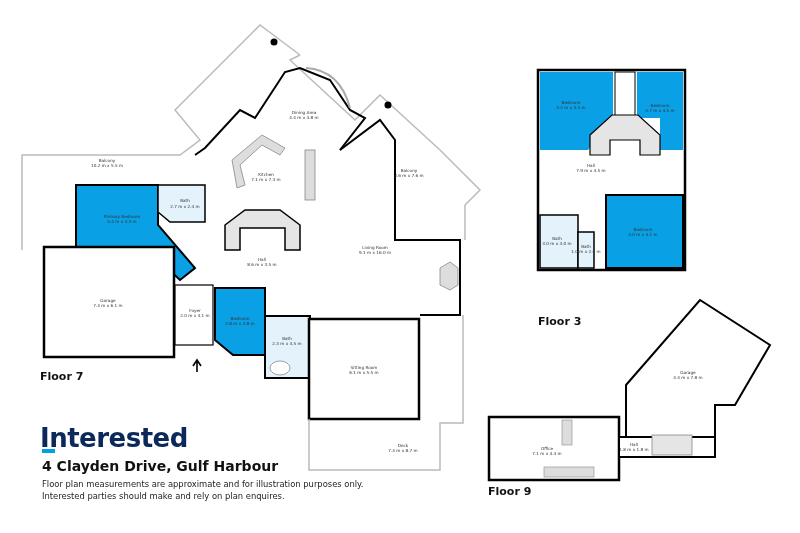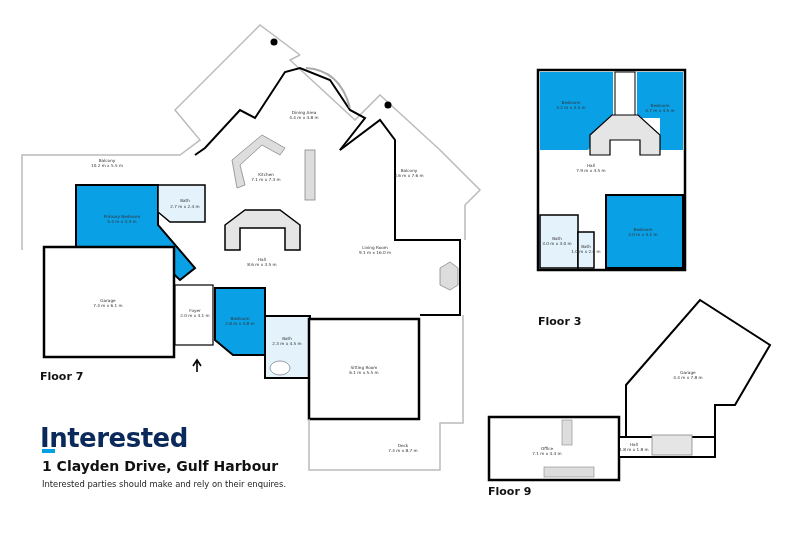--- a/index.html
+++ b/index.html
@@ -125,16 +125,17 @@
       <text class="room-label" x="634" y="451">1.8 m x 1.8 m</text>
   </g>
 </svg>
 
 <div class="floor-label" style="left:40px;top:370px;">Floor 7</div>
 <div class="floor-label" style="left:538px;top:280px;margin-top:35px;">Floor 3</div>
 <div class="floor-label" style="left:488px;top:485px;">Floor 9</div>
 
 <div class="brand">Interested</div>
 <div class="brand-underline"></div>
-<div class="address">1 Clayden Drive, Gulf Harbour</div>
+<div class="address">4 Clayden Drive, Gulf Harbour</div>
 <div class="disclaimer">
-  <div>Interested parties should make and rely on their enquires.</div>
+  <div>Floor plan measurements are approximate and for illustration purposes only.</div>
+  <div>Interested parties should make and rely on plan enquires.</div>
 </div>
 
 </body></html>

